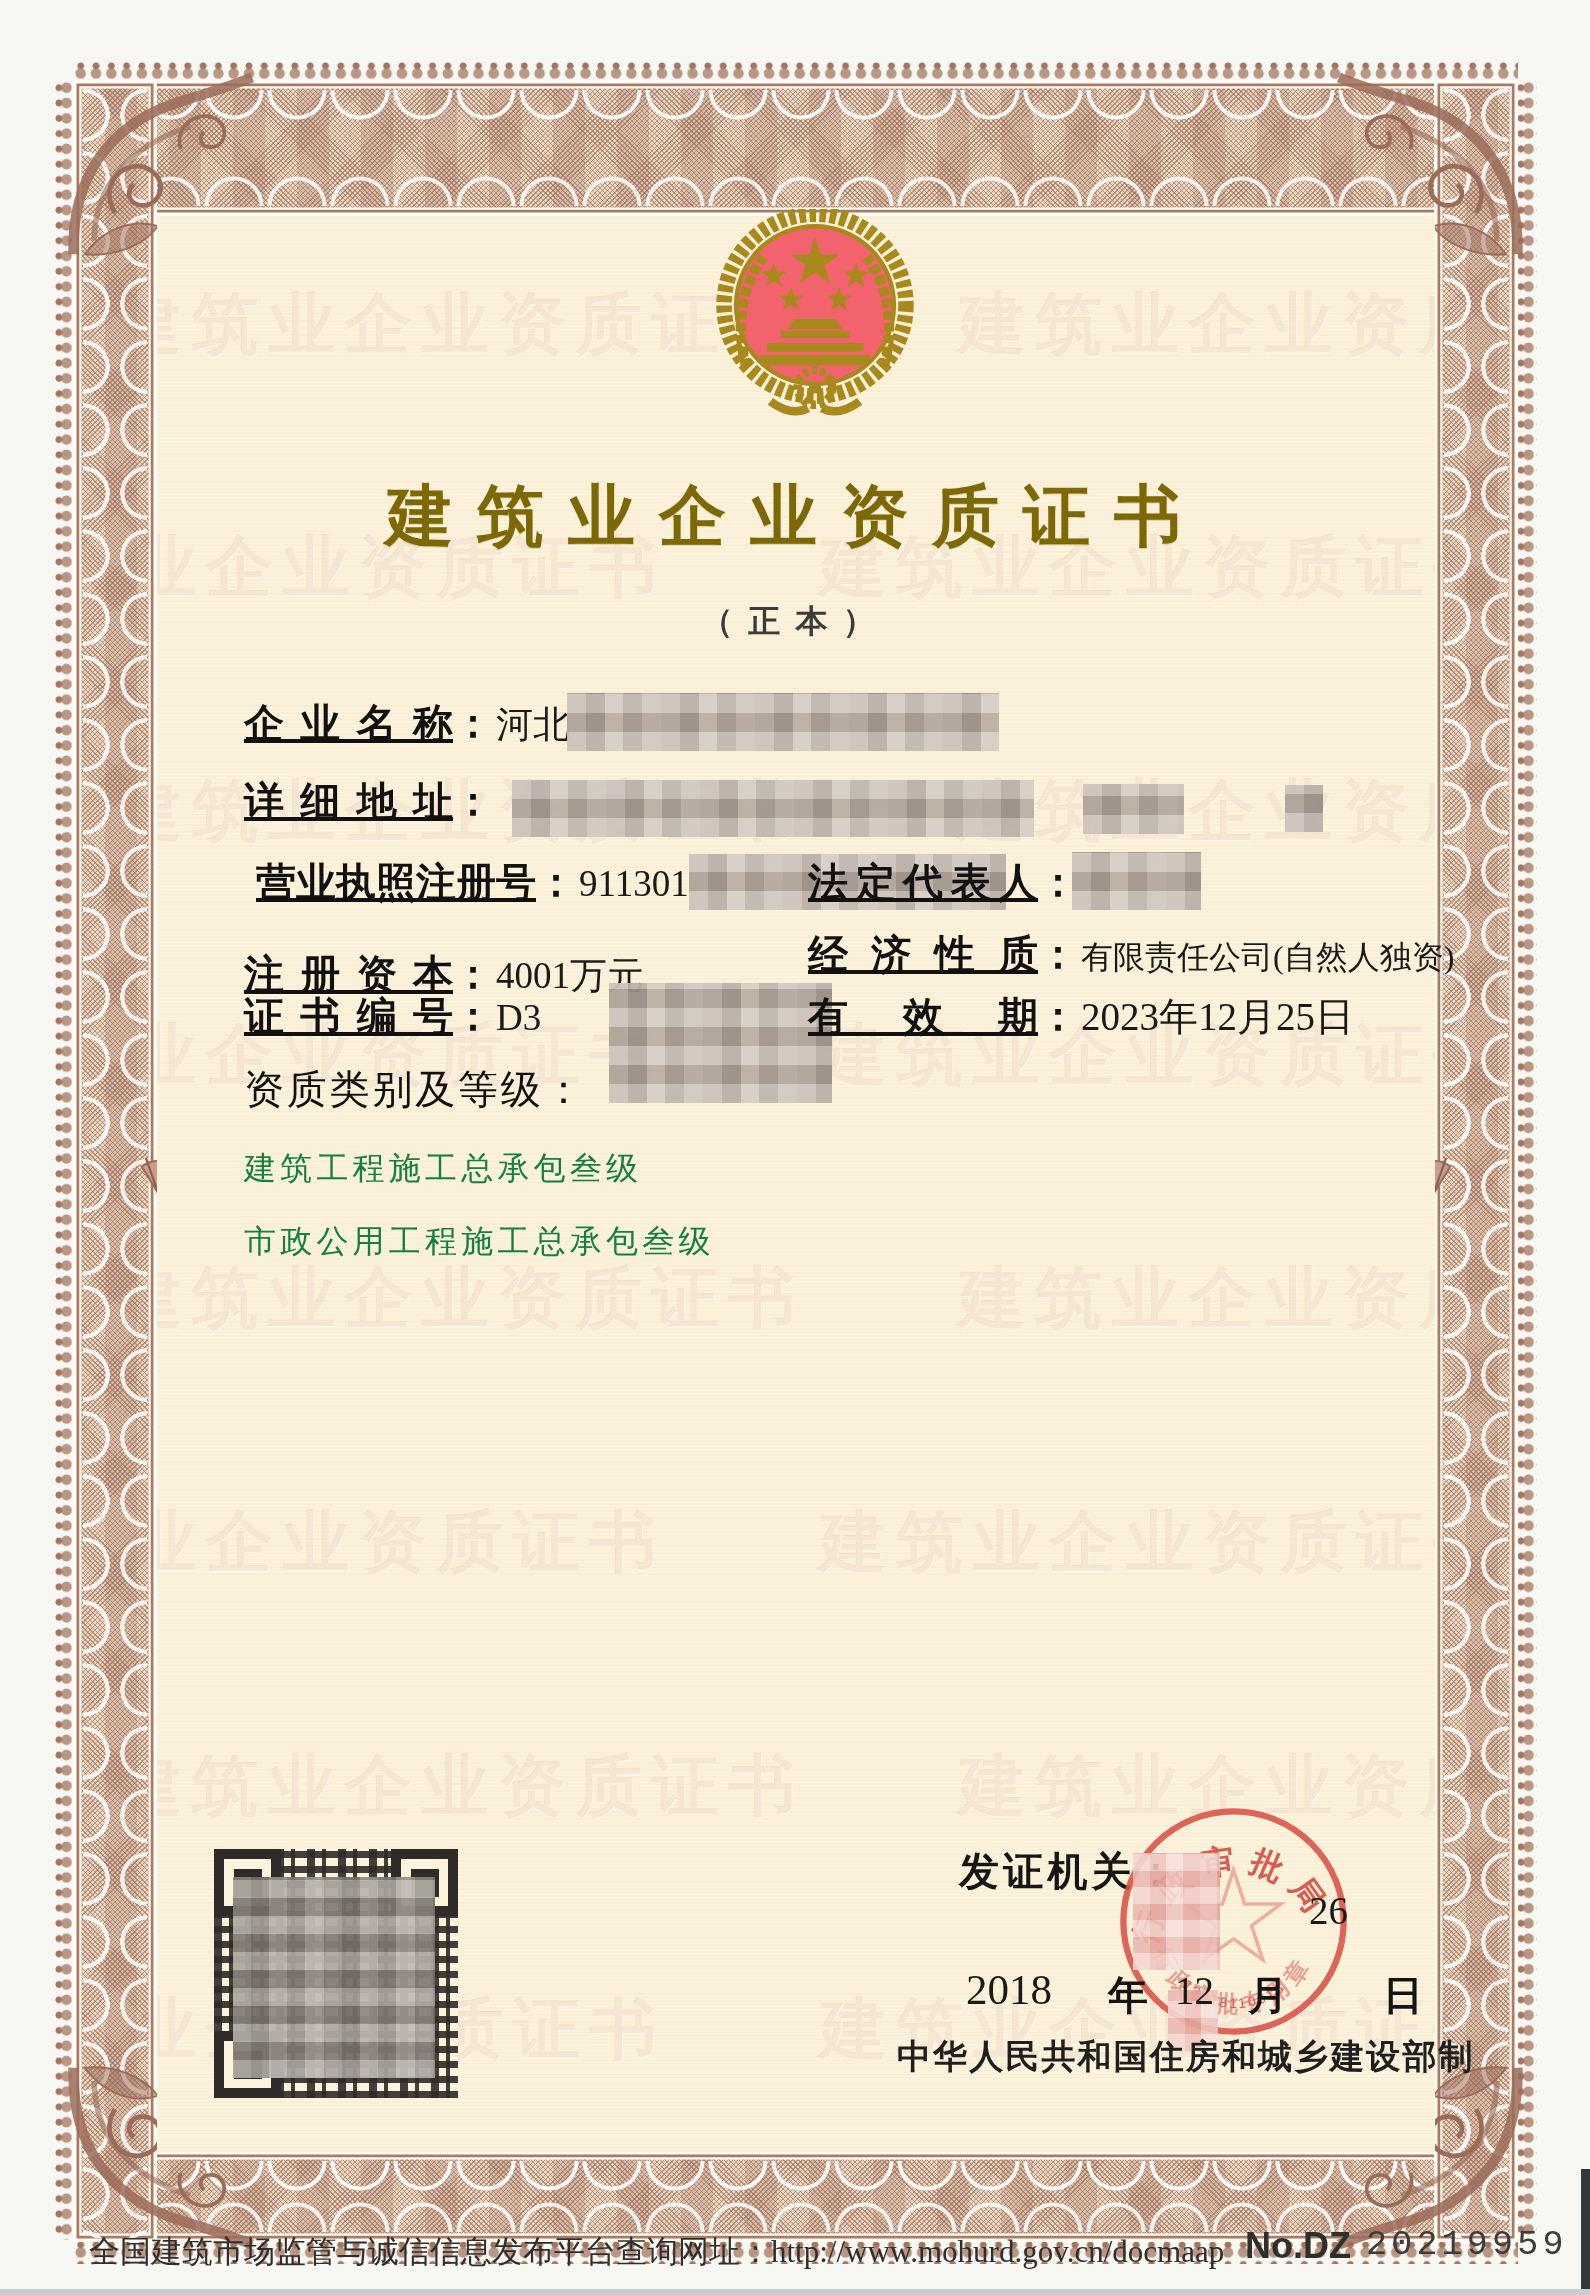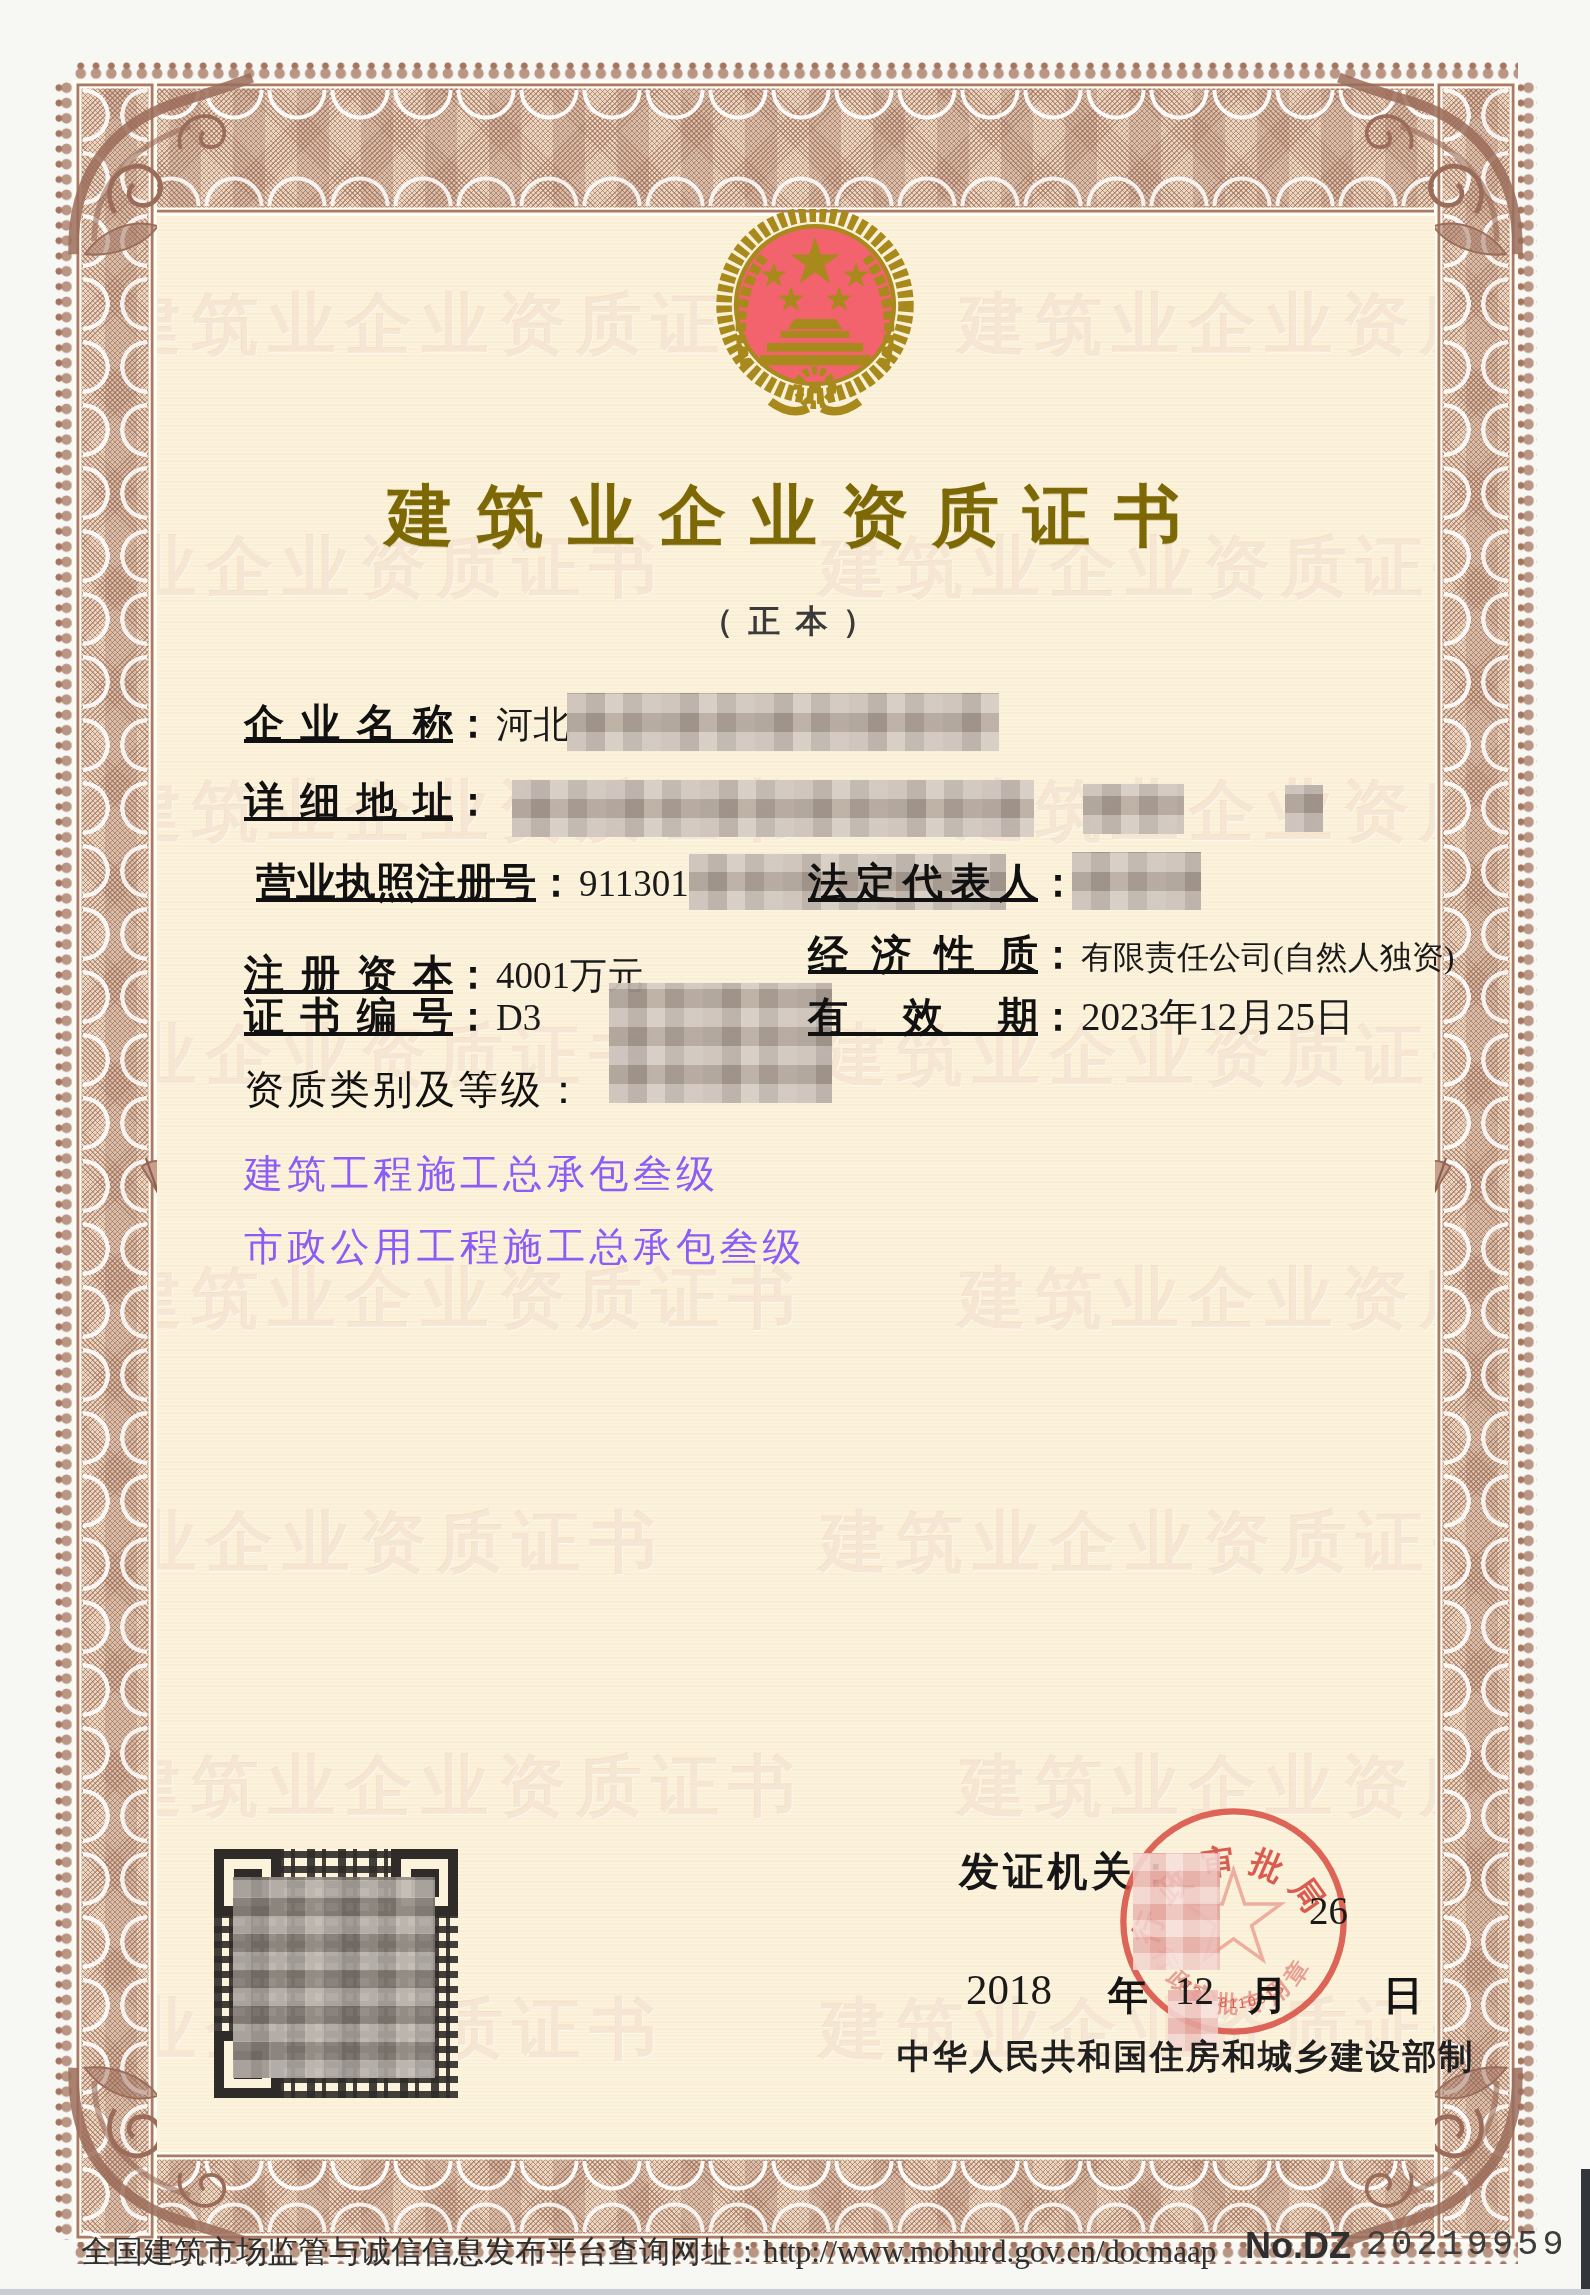--- a/index.html
+++ b/index.html
@@ -64,21 +64,21 @@
   .subtitle{
     position:absolute;left:0;width:1591px;text-align:center;
     font-weight:bold;color:#3a3a3a;font-size:32px;letter-spacing:15.3px;
   }
   .jlabel{display:inline-block;text-align:justify;text-align-last:justify;
     font-weight:bold;font-size:40px;color:#111;line-height:1.2;text-decoration:underline;}
   .w300{width:209px;}
   .wnat{text-align-last:auto;margin-left:12px;}
   .colon{font-weight:bold;font-size:40px;color:#111;}
   .fval{font-family:"Liberation Serif","DejaVu Serif",serif;font-size:37px;color:#1a1a1a;}
-  .qualline{font-family:"Liberation Serif","DejaVu Serif",serif;font-size:39px;color:#8b5cf6;letter-spacing:4.2px;}
+  .qualline{font-family:"Liberation Serif","DejaVu Serif",serif;font-size:32px;color:#15803d;letter-spacing:4.2px;}
   
   .mosaic{position:absolute;opacity:.95;
     background-image:
       repeating-linear-gradient(0deg, rgba(255,255,255,.22) 0 19px, rgba(60,50,45,.12) 19px 38px),
       repeating-linear-gradient(90deg, #c0b4aa 0 19px, #a89b92 19px 38px, #cdc1b6 38px 56px, #b0a49a 56px 75px, #c6bab0 75px 94px);}
   .mosaic-gray{background-image:
       repeating-linear-gradient(0deg, rgba(255,255,255,.20) 0 18px, rgba(30,28,25,.18) 18px 36px),
       repeating-linear-gradient(90deg, #9b948d 0 18px, #867f78 18px 36px, #aaa29a 36px 54px, #8f8880 54px 72px, #b4aca3 72px 91px);}
   .mosaic-pink{opacity:.9;background-image:
       repeating-linear-gradient(0deg, rgba(255,255,255,.30) 0 16.7px, rgba(200,90,80,.12) 16.7px 33px),
@@ -286,21 +286,21 @@
   <span class="abs dateval" style="left:966px;top:1965px;">2018</span>
   <span class="abs dateunit" style="left:1108px;top:1968px;">年</span>
   <span class="abs dateval" style="left:1175px;top:1968px;font-size:39px;">12</span>
   <span class="abs dateunit" style="left:1248px;top:1968px;">月</span>
   <span class="abs dateval" style="left:1309px;top:1888px;font-size:39px;">26</span>
   <span class="abs dateunit" style="left:1383px;top:1968px;">日</span>
 </div>
 
 <div class="abs madeby" style="left:897px;top:2034px;">中华人民共和国住房和城乡建设部制</div>
 
-<div class="abs footer-text" style="left:81px;top:2231px;">
+<div class="abs footer-text" style="left:89px;top:2231px;">
   <span class="footer-url">全国建筑市场监管与诚信信息发布平台查询网址：http://www.mohurd.gov.cn/docmaap</span>
 </div>
 <span class="abs noDZ" style="left:1245px;top:2225px;">No.DZ</span>
 <span class="abs serial" style="left:1366px;top:2225px;">20219959</span>
 
 <div class="scan-edge-r"></div>
 <div class="scan-edge-b"></div>
 
 
 </body></html>

